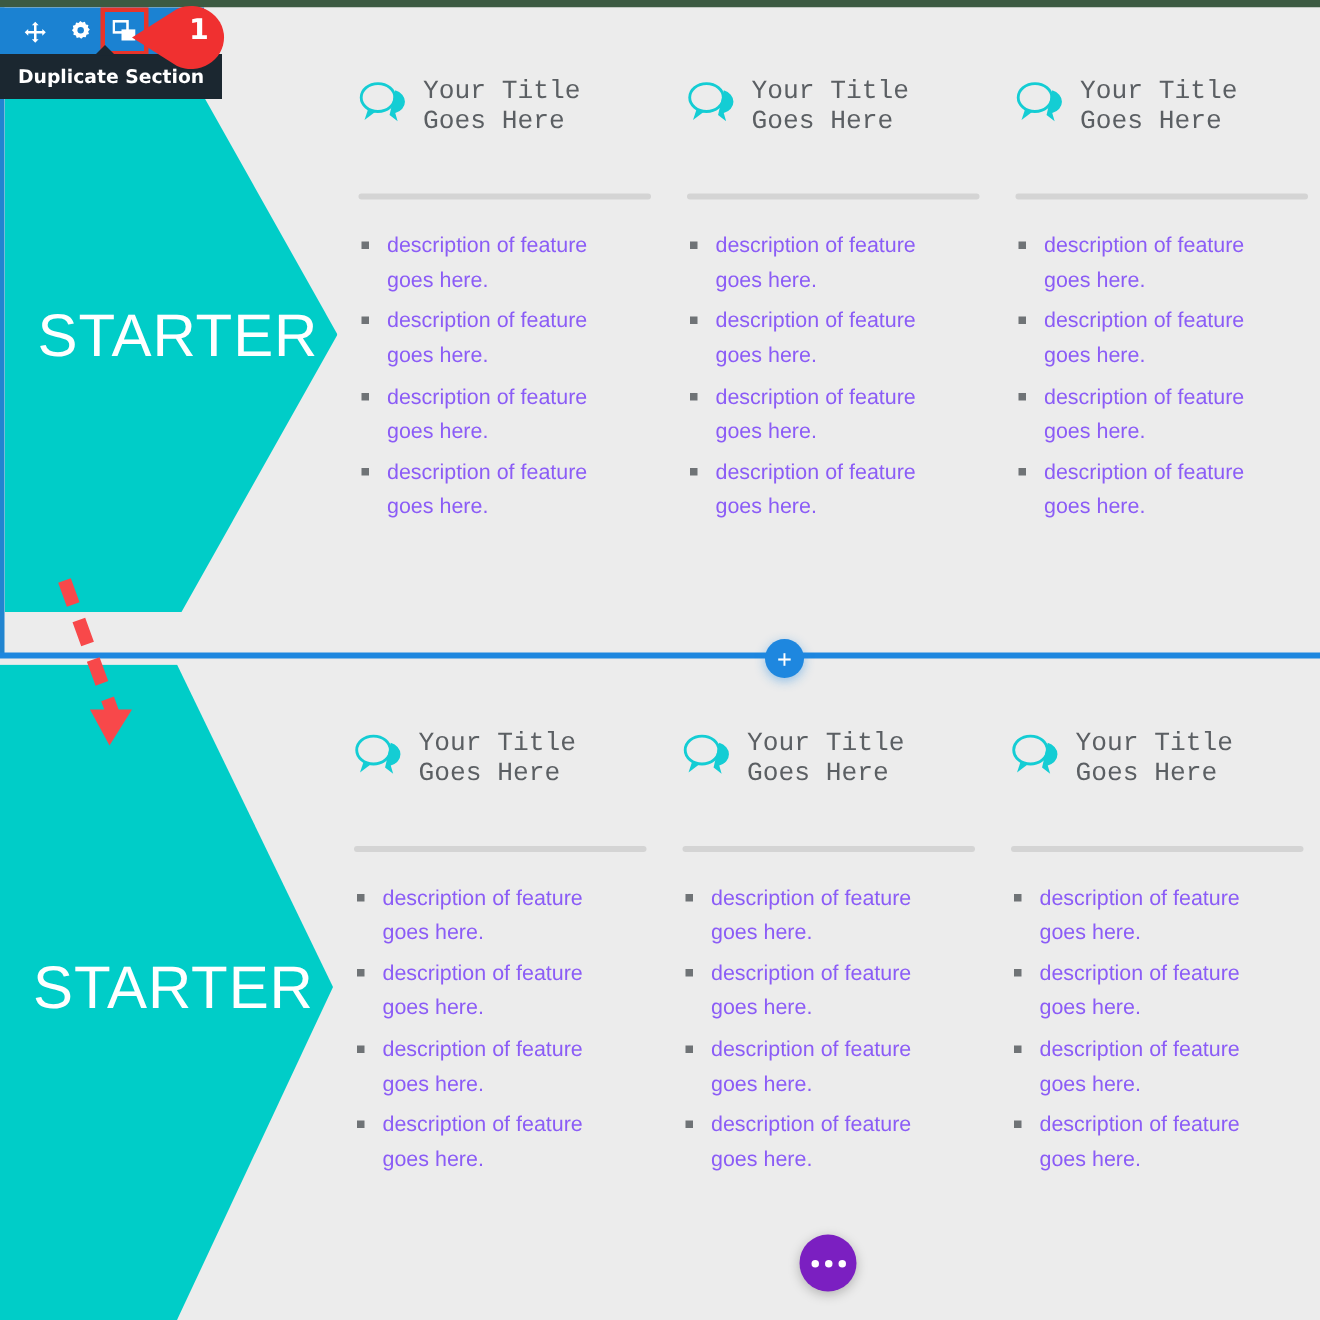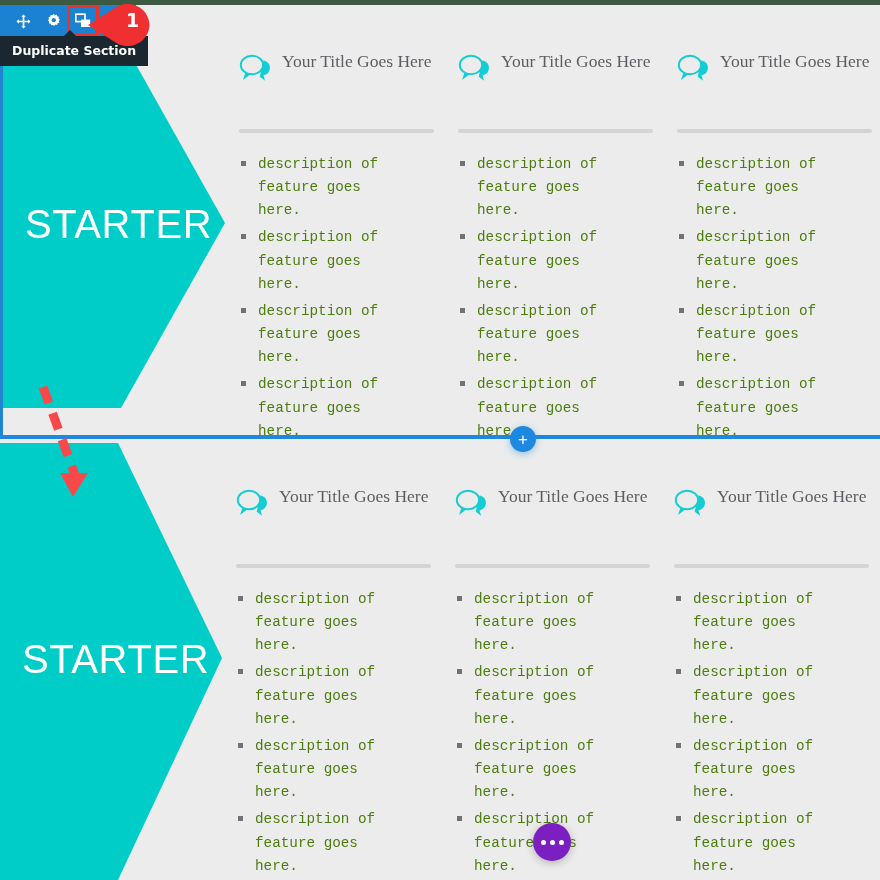--- a/index.html
+++ b/index.html
@@ -84,44 +84,44 @@
   .col-head {
     display: flex; align-items: flex-start; gap: 9px;
     min-height: 52px;
   }
   .chat-icon { flex: 0 0 auto; width: 34px; height: 30px; margin-top: 2px; }
   .col-title {
     color: #5b5f63;
     font-size: 17.5px;
     line-height: 1.16;
     font-weight: 400;
-    font-family: Liberation Serif, serif;
+    font-family: Liberation Mono, monospace;
   }
 
   .hr-dotted {
     margin-top: 26px;
     height: 4px;
     background: #d4d4d4;
     border-radius: 2px;
     width: 195px;
   }
 
   ul.features {
     margin-top: 20px;
     list-style: none;
   }
   ul.features li {
     position: relative;
     padding-left: 19px;
-    color: #4d7c0f;
+    color: #8b5cf6;
     font-size: 14.3px;
     line-height: 1.62;
     margin-bottom: 4px;
     max-width: 160px;
-    font-family: Liberation Mono, monospace;
+    font-family: Liberation Sans, sans-serif;
   }
   ul.features li::before {
     content: "";
     position: absolute; left: 2px; top: 8px;
     width: 5px; height: 5px;
     background: #6f7376;
   }
 
   
   .builder-toolbar {

